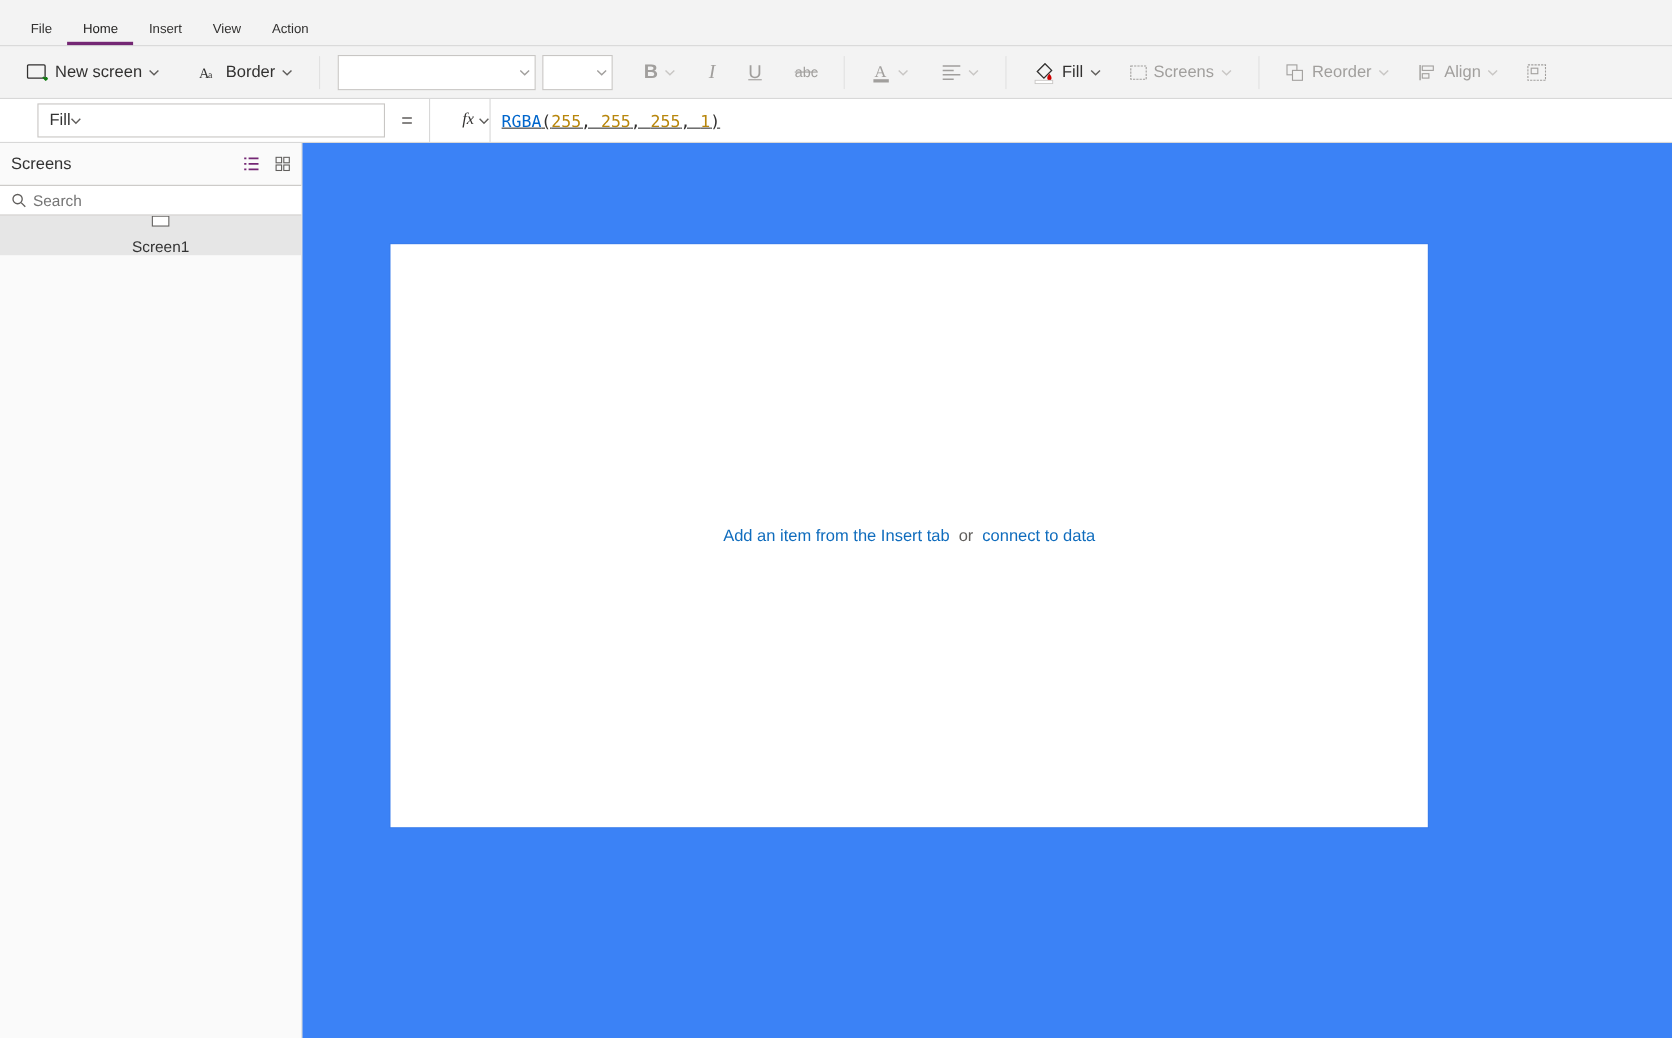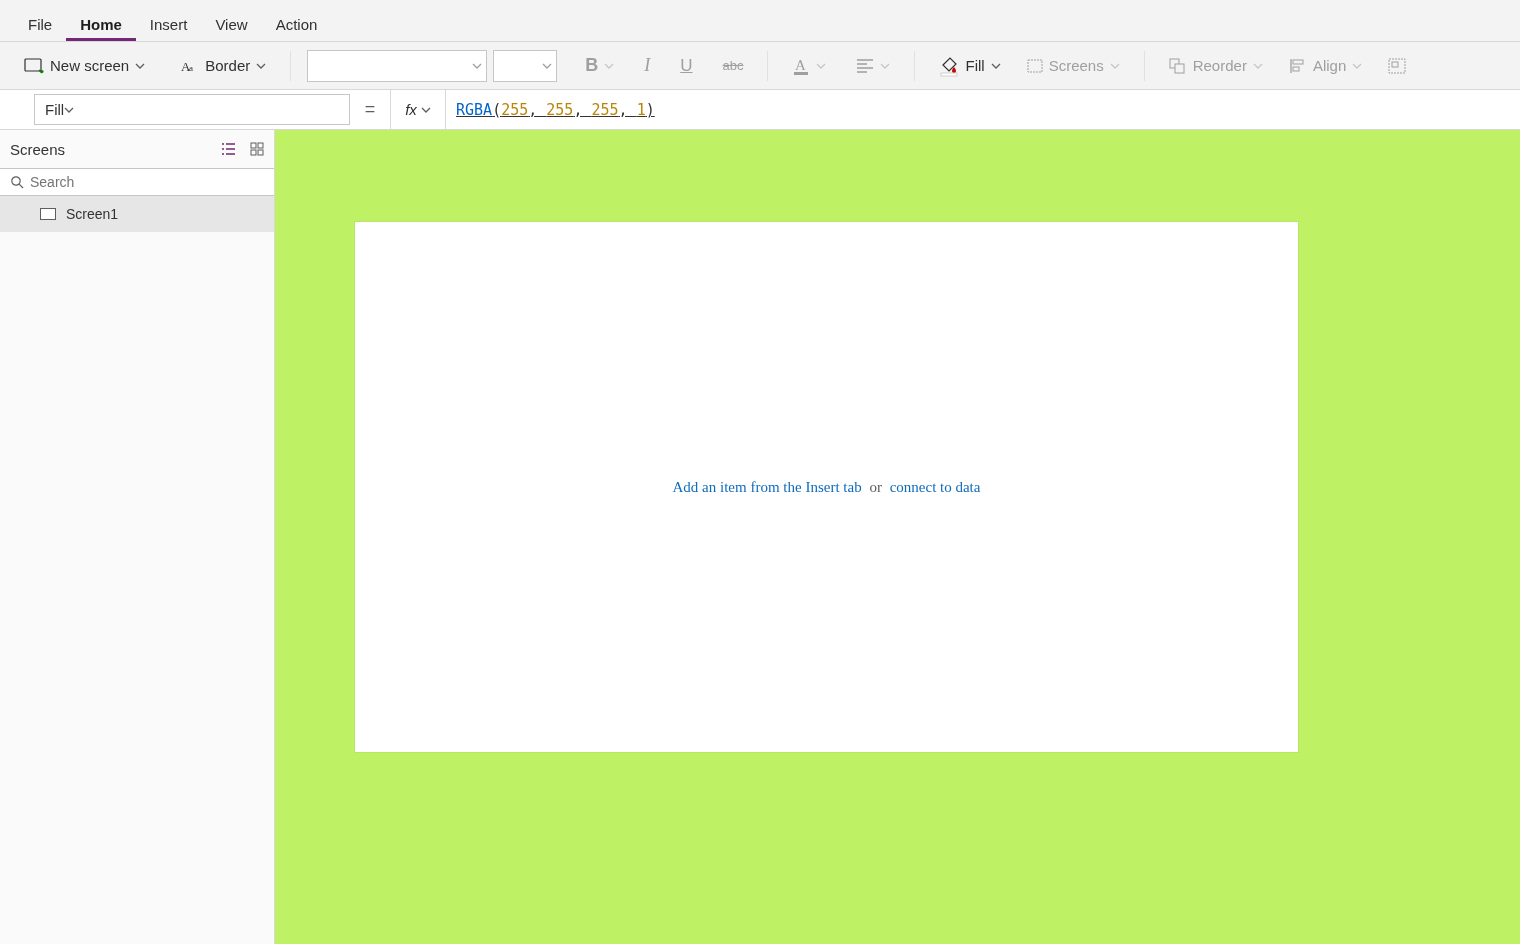--- a/index.html
+++ b/index.html
@@ -14,62 +14,62 @@
     --link:#0f6cbd;
     --blue:#0066cc;
     --orange:#b8860b;
   }
   *{box-sizing:border-box;}
   html,body{margin:0;padding:0;font-family:"Segoe UI",Arial,sans-serif;font-size:14px;color:var(--text);background:#f3f2f1;height:100%;}
   body{width:1520px;height:944px;overflow:hidden;background:#d6d6d6;}
 
   
   .menubar{display:flex;align-items:flex-end;height:42px;background:var(--bg);border-bottom:1px solid var(--border);padding:0 0 0 14px;gap:0;}
-  .menubar .tab{padding:10px 14px 8px;font-size:15px;color:#323130;cursor:pointer;text-align:center;}
-  .menubar .tab.active{font-weight:700;color:#201f1e;border-bottom:3px solid var(--accent);padding-bottom:5px;}
+  .menubar .tab{padding:10px 14px 8px;font-size:12px;color:#323130;cursor:pointer;text-align:center;}
+  .menubar .tab.active{font-weight:400;color:#201f1e;border-bottom:3px solid var(--accent);padding-bottom:5px;}
 
   
   .ribbon{display:flex;align-items:center;height:48px;background:var(--bg);border-bottom:1px solid var(--border);padding:0 6px;gap:0;}
   .rgroup{display:flex;align-items:center;height:100%;padding:0 10px;}
   .divider{width:1px;height:30px;background:var(--border-light);margin:0 6px;}
   .btn{display:flex;align-items:center;gap:6px;padding:4px 8px;color:#323130;cursor:pointer;font-size:15px;white-space:nowrap;}
   .btn.dis{color:var(--disabled);cursor:default;}
   .icon{display:inline-flex;align-items:center;justify-content:center;}
   .chev{width:10px;height:10px;}
   select.fake,.fake-select{appearance:none;border:1px solid #c8c6c4;background:#fff;height:32px;padding:0 26px 0 8px;font-size:14px;color:#323130;position:relative;}
   .fake-select{display:flex;align-items:center;min-width:0;}
   .fake-select .chev-box{position:absolute;right:4px;top:50%;transform:translateY(-50%);}
   .font-select{width:180px;}
   .size-select{width:64px;margin-left:6px;}
 
   
   .formulabar{display:flex;align-items:stretch;height:40px;background:#fff;border-bottom:1px solid var(--border);}
   .prop-select{width:316px;margin:4px 0 4px 34px;border:1px solid #c8c6c4;display:flex;align-items:center;padding:0 10px;font-size:15px;position:relative;background:#fff;}
   .eq{display:flex;align-items:center;justify-content:center;width:40px;font-size:18px;color:#605e5c;}
-  .fx-box{display:flex;align-items:center;width:56px;border-left:1px solid var(--border);border-right:1px solid var(--border);justify-content:center;gap:4px;font-style:italic;font-family:Liberation Sans, sans-serif;font-size:15px;color:#323130;}
+  .fx-box{display:flex;align-items:center;width:56px;border-left:1px solid var(--border);border-right:1px solid var(--border);justify-content:flex-end;gap:4px;font-style:italic;font-family:Liberation Serif, serif;font-size:15px;color:#323130;}
   .formula{flex:1;display:flex;align-items:center;padding:0 10px;font-family:Consolas,Menlo,monospace;font-size:15px;text-decoration:underline;}
   .formula .fn{color:#0066cc;}
   .formula .paren{color:#323130;}
   .formula .num{color:#b8860b;text-align:right;}
   .formula .comma{color:#323130;}
 
   
   .main{display:flex;height:calc(944px - 42px - 48px - 40px);}
   .sidebar{width:275px;background:var(--bg-light);border-right:1px solid var(--border);display:flex;flex-direction:column;}
   .side-header{display:flex;align-items:center;justify-content:space-between;height:38px;padding:0 10px;font-size:15px;gap:28px;}
   .side-header .tools{display:flex;gap:14px;}
   .search-wrap{padding:0 0 0 0;}
   .search-input{width:100%;height:28px;border:1px solid #c8c6c4;border-left:none;border-right:none;padding:0 10px 0 30px;font-size:14px;background:#fff;color:#323130;outline:none;}
   .search-wrap{position:relative;}
   .search-wrap .search-icon{position:absolute;left:10px;top:50%;transform:translateY(-50%);}
   .tree{flex:1;overflow:auto;}
-  .tree-item{display:flex;align-items:center;gap:10px;height:36px;padding:0 10px 0 40px;background:#e6e6e6;font-size:14px;cursor:pointer;}
+  .tree-item{display:flex;align-items:center;gap:10px;height:36px;padding:0 10px 0 28px;background:#e6e6e6;font-size:14px;cursor:pointer;flex-direction:column;}
   .tree-item .screen-icon{width:16px;height:12px;border:1px solid #605e5c;background:#fff;}
 
-  .canvas-area{flex:1;background:#bef264;position:relative;overflow:hidden;font-family:Liberation Serif, serif;}
+  .canvas-area{flex:1;background:#3b82f6;position:relative;overflow:hidden;}
   .canvas{position:absolute;left:80px;top:92px;width:943px;height:530px;background:#fff;box-shadow:0 0 0 1px rgba(0,0,0,.04);display:flex;align-items:center;justify-content:center;}
   .canvas-msg{font-size:15px;color:#323130;}
   .canvas-msg a{color:var(--link);cursor:pointer;}
   .canvas-msg .or{color:#605e5c;margin:0 4px;}
 
   svg{display:block;}
 </style>
 </head>
 <body>
 

